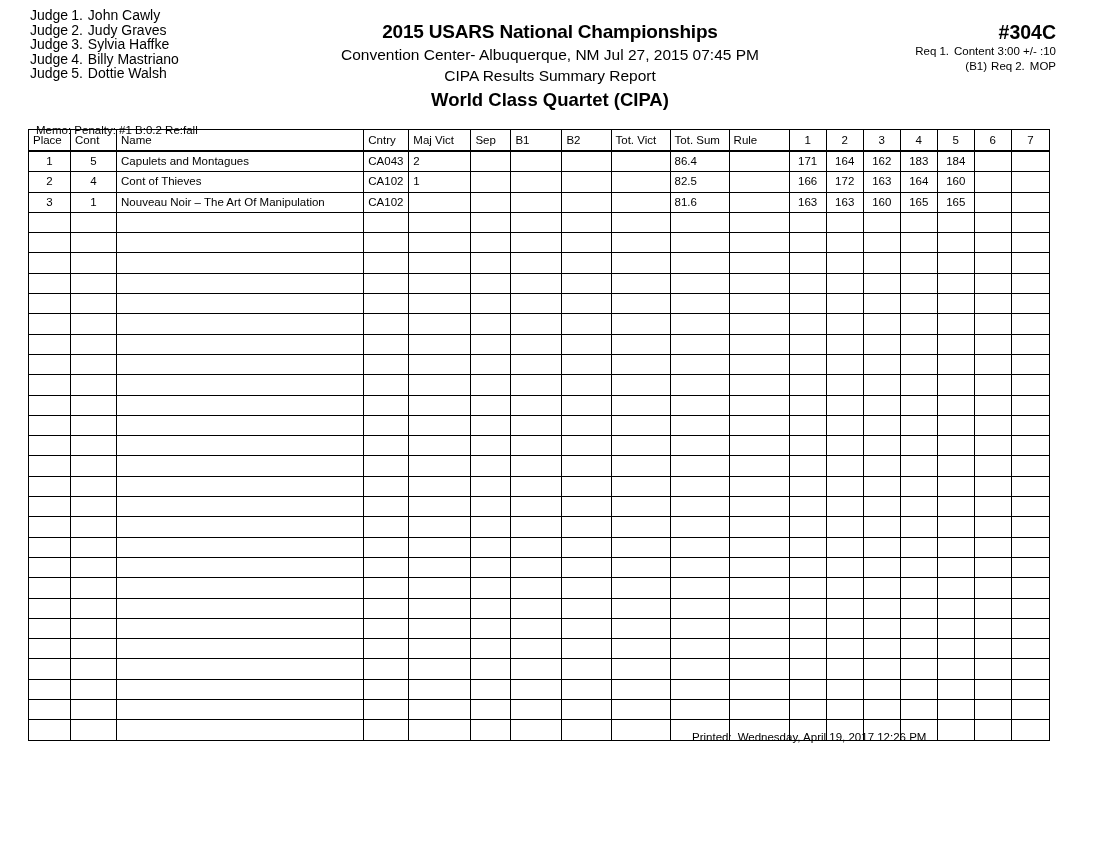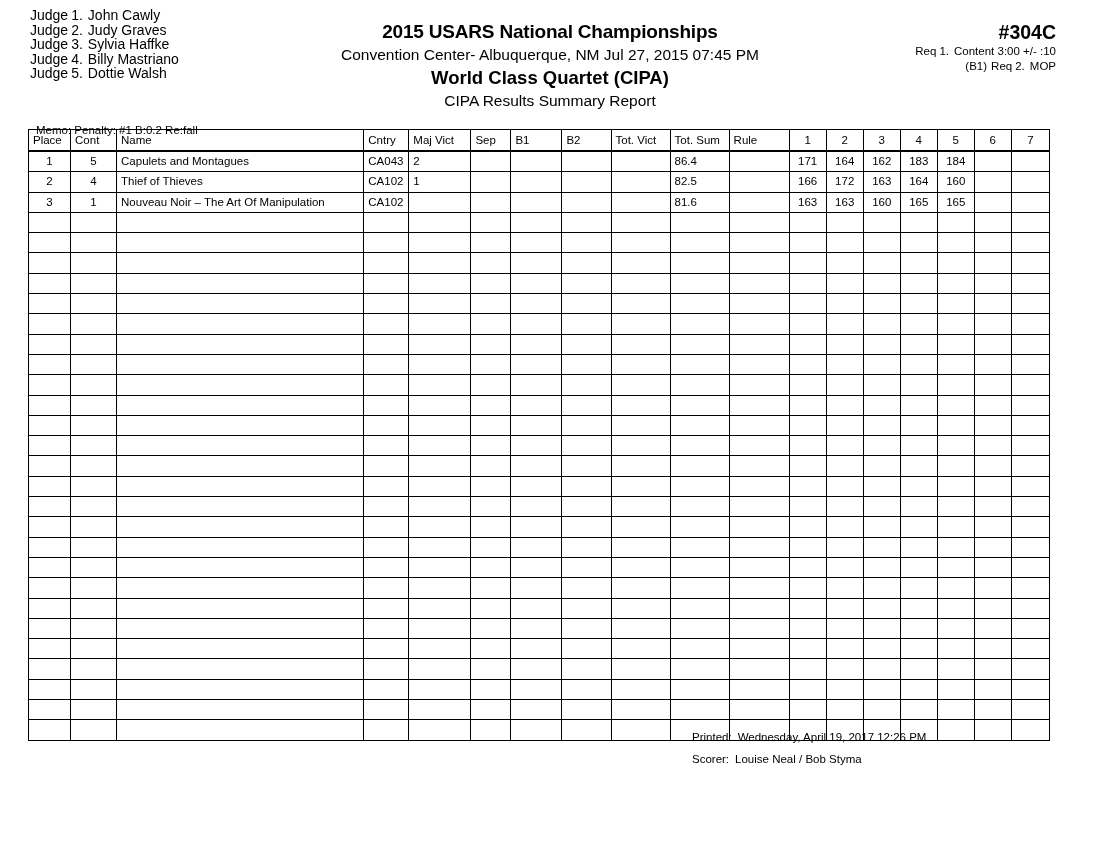--- a/index.html
+++ b/index.html
@@ -149,22 +149,22 @@
     <span class="judge-line"><span class="judge-label">Judge</span><span class="judge-num">1.</span><span class="judge-name">John Cawly</span></span>
     <span class="judge-line"><span class="judge-label">Judge</span><span class="judge-num">2.</span><span class="judge-name">Judy Graves</span></span>
     <span class="judge-line"><span class="judge-label">Judge</span><span class="judge-num">3.</span><span class="judge-name">Sylvia Haffke</span></span>
     <span class="judge-line"><span class="judge-label">Judge</span><span class="judge-num">4.</span><span class="judge-name">Billy Mastriano</span></span>
     <span class="judge-line"><span class="judge-label">Judge</span><span class="judge-num">5.</span><span class="judge-name">Dottie Walsh</span></span>
   </div>
 
 <div id="title-block">
   <div id="meet-title">2015 USARS National Championships</div>
   <div id="meet-venue">Convention Center- Albuquerque, NM  Jul 27, 2015  07:45 PM</div>
+  <div id="report-title">CIPA Results Summary Report</div>
   <div id="event-title">World Class Quartet (CIPA)</div>
-  <div id="report-title">CIPA Results Summary Report</div>
 </div>
 
 <div id="topright-block">
   <div id="event-code">#304C</div>
   <div id="requirements-list">
       <div class="req-line"><span class="req-prefix"></span><span class="req-word">Req</span><span class="req-num">1.</span><span class="req-text">Content 3:00 +/- :10</span></div>
       <div class="req-line"><span class="req-prefix">(B1)</span><span class="req-word">Req</span><span class="req-num">2.</span><span class="req-text">MOP</span></div>
     </div>
 </div>
 
@@ -231,21 +231,21 @@
           <td class="col-judge">164</td>
           <td class="col-judge">162</td>
           <td class="col-judge">183</td>
           <td class="col-judge">184</td>
           <td class="col-judge"></td>
           <td class="col-judge"></td>
         </tr>
         <tr>
           <td class="cell-center">2</td>
           <td class="cell-center">4</td>
-          <td>Thief of Thieves</td>
+          <td>Cont of Thieves</td>
           <td>CA102</td>
           <td>1</td>
           <td></td>
           <td></td>
           <td></td>
           <td></td>
           <td>82.5</td>
           <td></td>
           <td class="col-judge">166</td>
           <td class="col-judge">172</td>
@@ -796,16 +796,13 @@
           <td class="col-judge">&nbsp;</td>
         </tr>
       </tbody>
   </table>
 </div>
 
 <div id="footer-block">
   <span class="footer-line">
     <span class="footer-label">Printed:</span><span class="footer-value">Wednesday, April 19, 2017  12:26 PM</span>
   </span>
-  <span class="footer-line">
-    <span class="footer-label">Scorer:</span><span class="footer-value">Louise Neal / Bob Styma</span>
-  </span>
 </div>
 
 </body></html>

